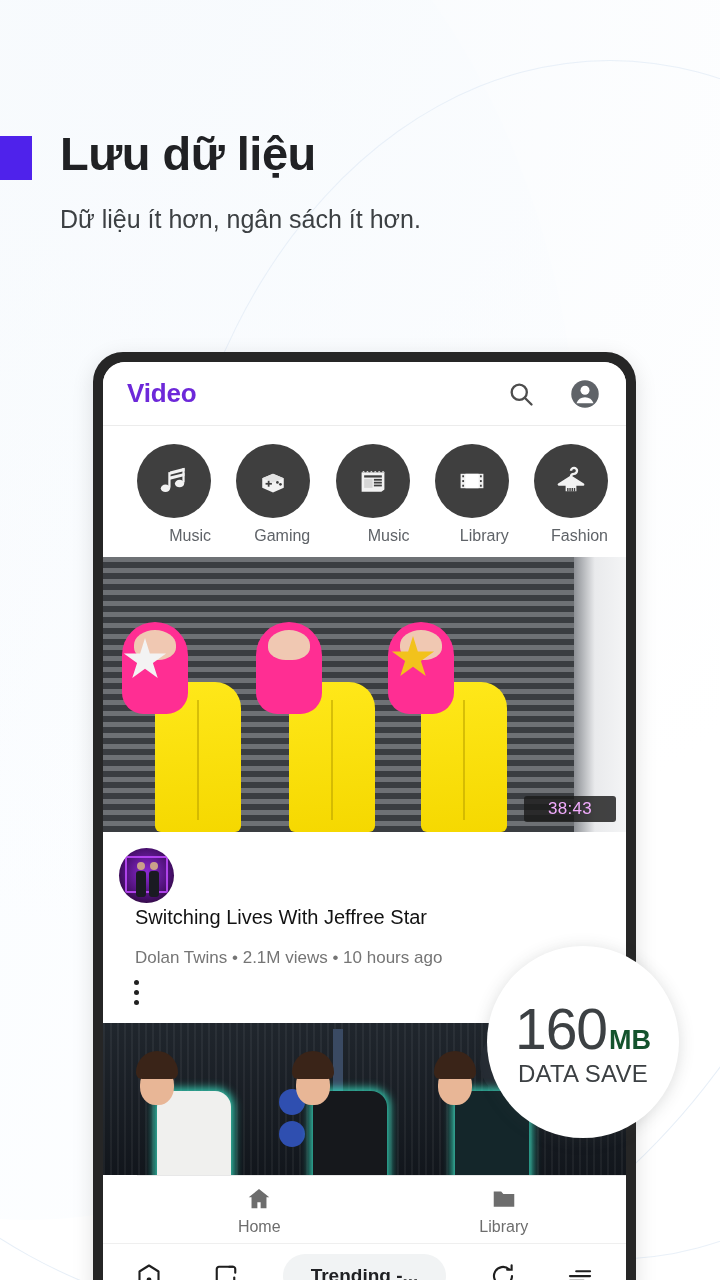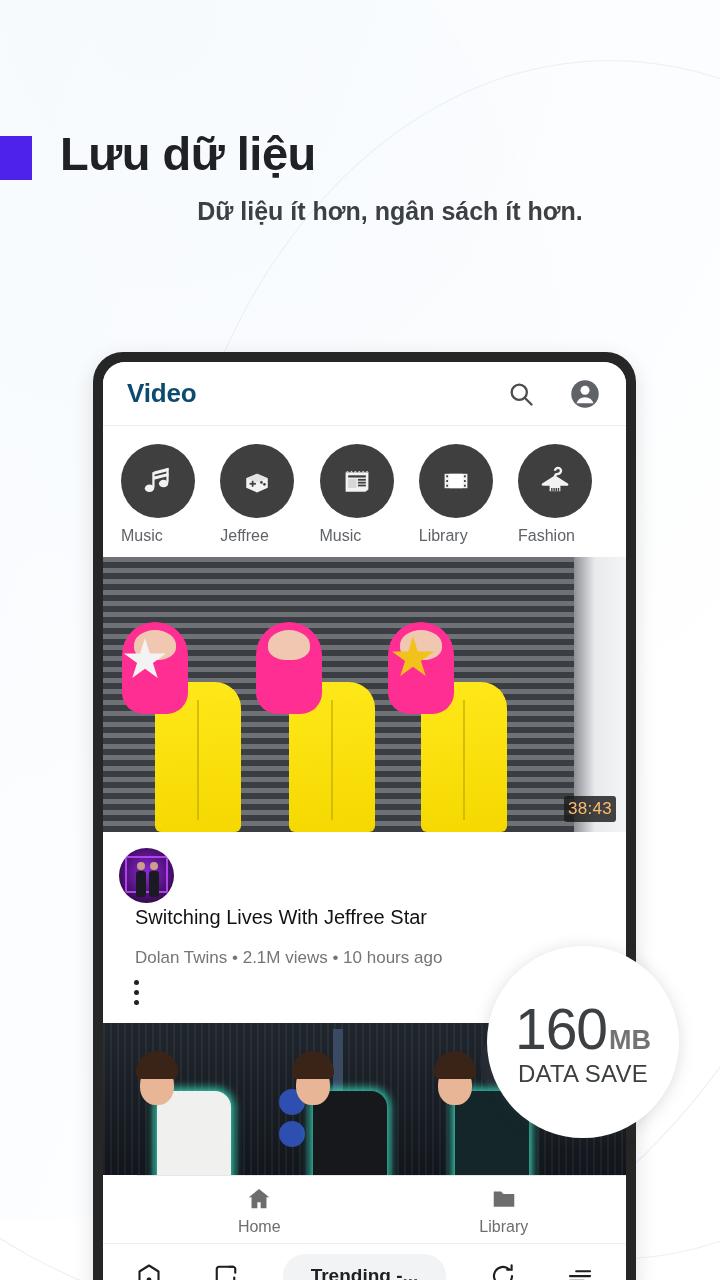--- a/index.html
+++ b/index.html
@@ -39,25 +39,24 @@
   .headline {
     margin-left:60px;
     font-size:47px;
     font-weight:bold;
     color:#202124;
     letter-spacing:-0.5px;
     line-height:1.12;
   }
   .subhead {
     margin-left:60px;
-    margin-top:16px;
+    margin-top:24px;
     font-size:25px;
     color:#3c4043;
-    font-weight:700;
-    text-align:center;
+    font-weight:400;
   }
 
   
   .phone {
     position:absolute;
     left:93px; top:352px;
     width:543px; height:960px;
     background:#262626;
     border-radius:30px;
     z-index:4;
@@ -76,32 +75,32 @@
 
   
   .appbar {
     height:64px;
     display:flex; align-items:center;
     padding:0 24px;
     flex:0 0 auto;
     border-bottom:1px solid #ececec;
     background:#fff;
   }
-  .app-title { font-size:26px; font-weight:bold; color:#0c4a6e; letter-spacing:-0.2px; }
+  .app-title { font-size:26px; font-weight:bold; color:#6d28d9; letter-spacing:-0.2px; }
   .appbar-actions { margin-left:auto; display:flex; align-items:center; gap:30px; }
   .icon-btn { width:34px; height:34px; display:flex; align-items:center; justify-content:center; cursor:pointer; }
 
   
   .cats {
     display:flex; justify-content:space-between;
     padding:18px 18px 12px 18px;
     background:#fff;
     flex:0 0 auto;
   }
-  .cat { width:90px; display:flex; flex-direction:column; align-items:flex-start; cursor:pointer; }
+  .cat { width:90px; display:flex; flex-direction:column; align-items:flex-end; cursor:pointer; }
   .cat-circle {
     width:74px; height:74px; border-radius:50%;
     background:#3f3f3f;
     display:flex; align-items:center; justify-content:center;
   }
   .cat-label { margin-top:9px; font-size:16px; color:#5f6368; }
 
   
   .feed { flex:1 1 auto; overflow:hidden; background:#fff; }
 
@@ -131,22 +130,22 @@
                 background:rgba(190,165,0,0.6); transform:translateX(-50%); }
   .hair { position:absolute; width:66px; height:92px; left:50%; transform:translateX(-50%);
           background:#ff2e93; border-radius:34px 34px 22px 22px; }
   .hair::after{ content:""; position:absolute; left:12px; top:8px; width:42px; height:30px;
                 background:#f0c8b2; border-radius:50% 50% 42% 42%; }
   .star { position:absolute; width:44px; height:44px;
           clip-path:polygon(50% 0%,61% 35%,98% 35%,68% 57%,79% 91%,50% 70%,21% 91%,32% 57%,2% 35%,39% 35%); }
   .dur-badge {
     position:absolute; right:10px; bottom:10px;
     background:rgba(27,27,27,0.82);
-    color:#fdba74; font-size:17px;
-    padding:3px 4px; border-radius:3px;
+    color:#f0abfc; font-size:17px;
+    padding:3px 24px; border-radius:3px;
     letter-spacing:0.3px;
   }
 
   .meta-row { display:flex; align-items:flex-start; padding:16px 16px 18px 16px; background:#fff;flex-direction:column; }
   .avatar {
     width:55px; height:55px; border-radius:50%;
     flex:0 0 auto;
     background:radial-gradient(circle at 50% 45%, #8d29d6 0%, #4a1070 58%, #15040f 100%);
     position:relative; overflow:hidden;
   }
@@ -211,21 +210,21 @@
     width:192px; height:192px;
     border-radius:50%;
     background:#ffffff;
     z-index:9;
     display:flex; flex-direction:column;
     align-items:center; justify-content:center;
     box-shadow:0 2px 16px rgba(60,64,67,0.18);
   }
   .bubble-num { display:flex; align-items:baseline; }
   .bubble-val { font-size:57px; color:#3c4043; font-weight:400; letter-spacing:-1px; }
-  .bubble-unit { font-size:27px; color:#737373; font-weight:bold; margin-left:2px; }
+  .bubble-unit { font-size:27px; color:#14532d; font-weight:bold; margin-left:2px; }
   .bubble-cap { font-size:24px; color:#3c4043; margin-top:-2px; letter-spacing:0.2px; }
 </style>
 </head>
 <body>
 
 <div class="bg-layer">
   <div class="arc arc-a"></div>
   <div class="arc arc-c"></div>
   <div class="arc arc-b"></div>
   <div class="arc arc-d"></div>
@@ -279,21 +278,21 @@
         <div class="cat-circle">
           <svg width="38" height="38" viewBox="0 0 24 24" fill="#f2f2f2">
             <path d="M12 7.4 5.2 10.2v6.1L12 19.2l6.8-2.9v-6.1z"></path>
             <path d="M12 7.4 5.2 10.2 12 12.9l6.8-2.7z" fill="#e2e2e2"></path>
             <rect x="7.3" y="13.2" width="4.0" height="1.1" fill="#3f3f3f"></rect>
             <rect x="8.7" y="11.9" width="1.1" height="3.7" fill="#3f3f3f"></rect>
             <circle cx="14.8" cy="12.9" r="0.85" fill="#3f3f3f"></circle>
             <circle cx="16.7" cy="14.1" r="0.85" fill="#3f3f3f"></circle>
           </svg>
         </div>
-        <div class="cat-label">Jeffree</div>
+        <div class="cat-label">Gaming</div>
       </div>
 
       <div class="cat">
         <div class="cat-circle">
           <svg width="36" height="36" viewBox="0 0 24 24">
             <path d="M4.4 6.3h15.2v11.4l-2 1.4-13.2 0z" fill="#f2f2f2"></path>
             <path d="M4.4 6.3l1.3-1 1.3 1 1.3-1 1.3 1 1.3-1 1.3 1 1.3-1 1.3 1 1.3-1 1.3 1 1.3-1 1.3 1z" fill="#f2f2f2"></path>
             <rect x="6.1" y="8.2" width="11.8" height="1.5" fill="#3f3f3f"></rect>
             <rect x="6.1" y="10.6" width="5.6" height="6.0" fill="#d6d6d6"></rect>
             <rect x="12.6" y="10.6" width="5.3" height="1.2" fill="#3f3f3f"></rect>

